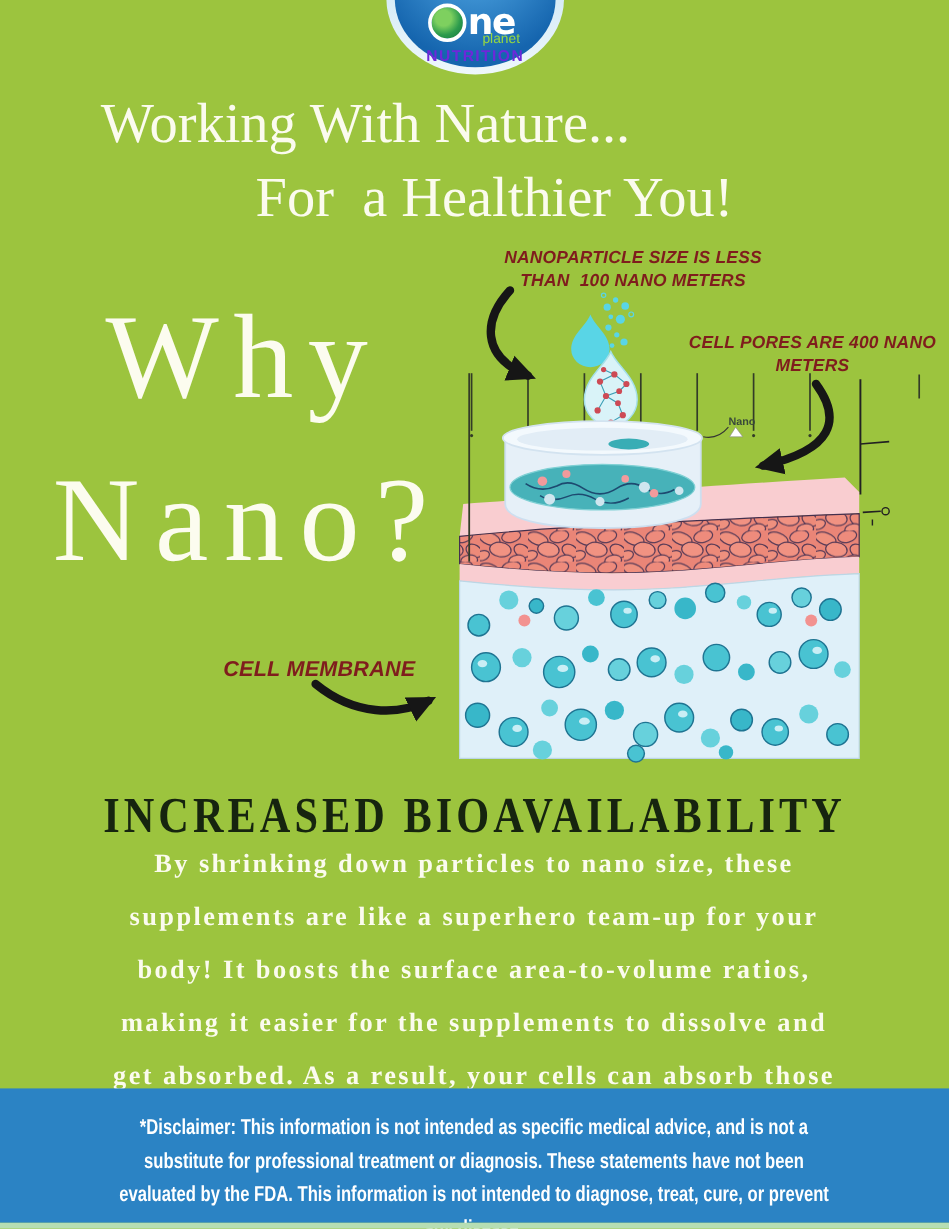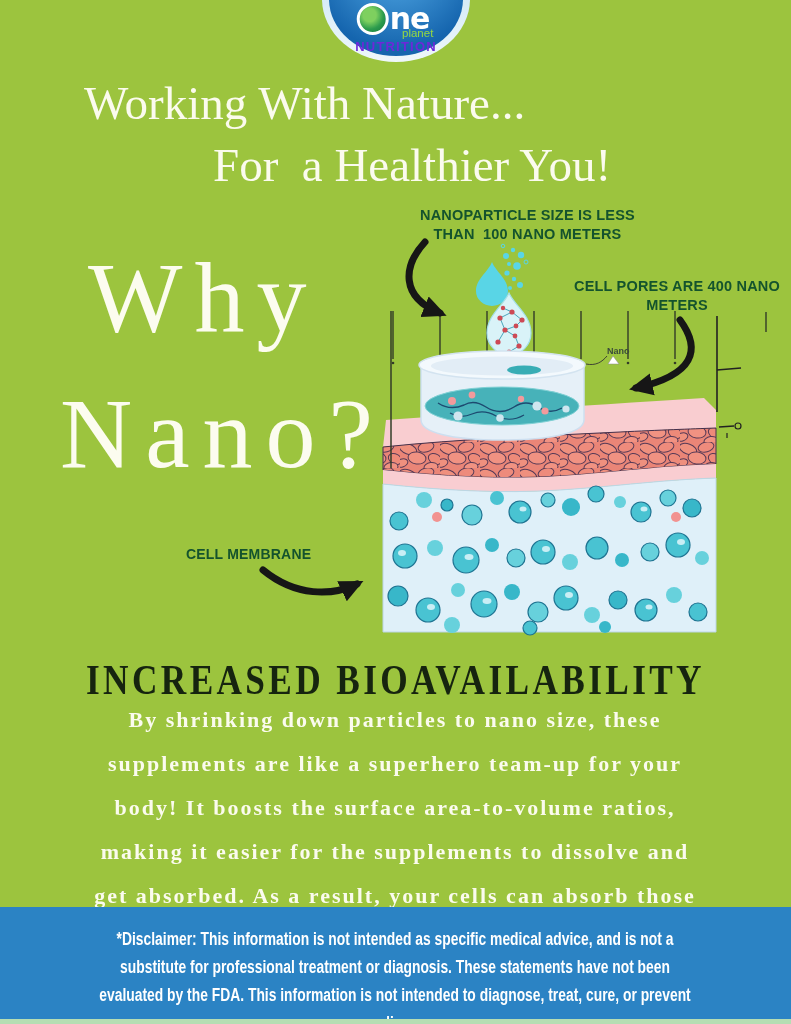--- a/index.html
+++ b/index.html
@@ -22,28 +22,28 @@
   .logo-nutrition{position:absolute;left:50%;top:39px;transform:translateX(-50%);
                   font-size:13px;font-weight:bold;color:#6d28d9;letter-spacing:1.2px;}
 
   
   .serif{font-family:"Liberation Serif","DejaVu Serif",serif;}
   .hero{position:absolute;color:#fbfbee;font-size:47px;white-space:pre;}
   .hero1{left:84px;top:76px;text-align:center;}
   .hero2{left:213px;top:138px;}
   .why{position:absolute;color:#fcfcef;font-size:100px;line-height:1;white-space:pre;}
   .why1{left:88px;top:248px;letter-spacing:12px;}
-  .why2{left:60px;top:384px;letter-spacing:13px;}
-
-  
-  .lbl{position:absolute;font-weight:bold;color:#14532d;font-size:14.5px;line-height:1.28;
-       text-align:center;white-space:pre-wrap;letter-spacing:.2px;}
+  .why2{left:44px;top:384px;letter-spacing:13px;}
+
+  
+  .lbl{position:absolute;font-weight:bold;color:#7f1d1d;font-size:14.5px;line-height:1.28;
+       text-align:center;white-space:pre-wrap;letter-spacing:.2px;font-style:italic;}
   .lbl-nano{left:400px;top:206px;width:255px;}
   .lbl-pores{left:563px;top:277px;width:228px;}
-  .lbl-membrane{left:186px;top:546px;white-space:pre;font-size:14px;}
+  .lbl-membrane{left:186px;top:546px;white-space:pre;font-size:18px;}
 
   
   .sec-head{position:absolute;left:0;right:0;top:656px;text-align:center;color:#16240f;
             font-size:42px;font-weight:bold;letter-spacing:4px;white-space:nowrap;
             transform:scaleX(.84);transform-origin:50% 50%;}
   .sec-body{position:absolute;left:25px;width:740px;top:698px;text-align:center;color:#fbfbee;
             font-size:22px;font-weight:bold;letter-spacing:2px;line-height:44px;white-space:pre-wrap;}
 
   
   .bar{position:absolute;left:0;top:907px;width:791px;height:112px;background:#2b83c4;}

